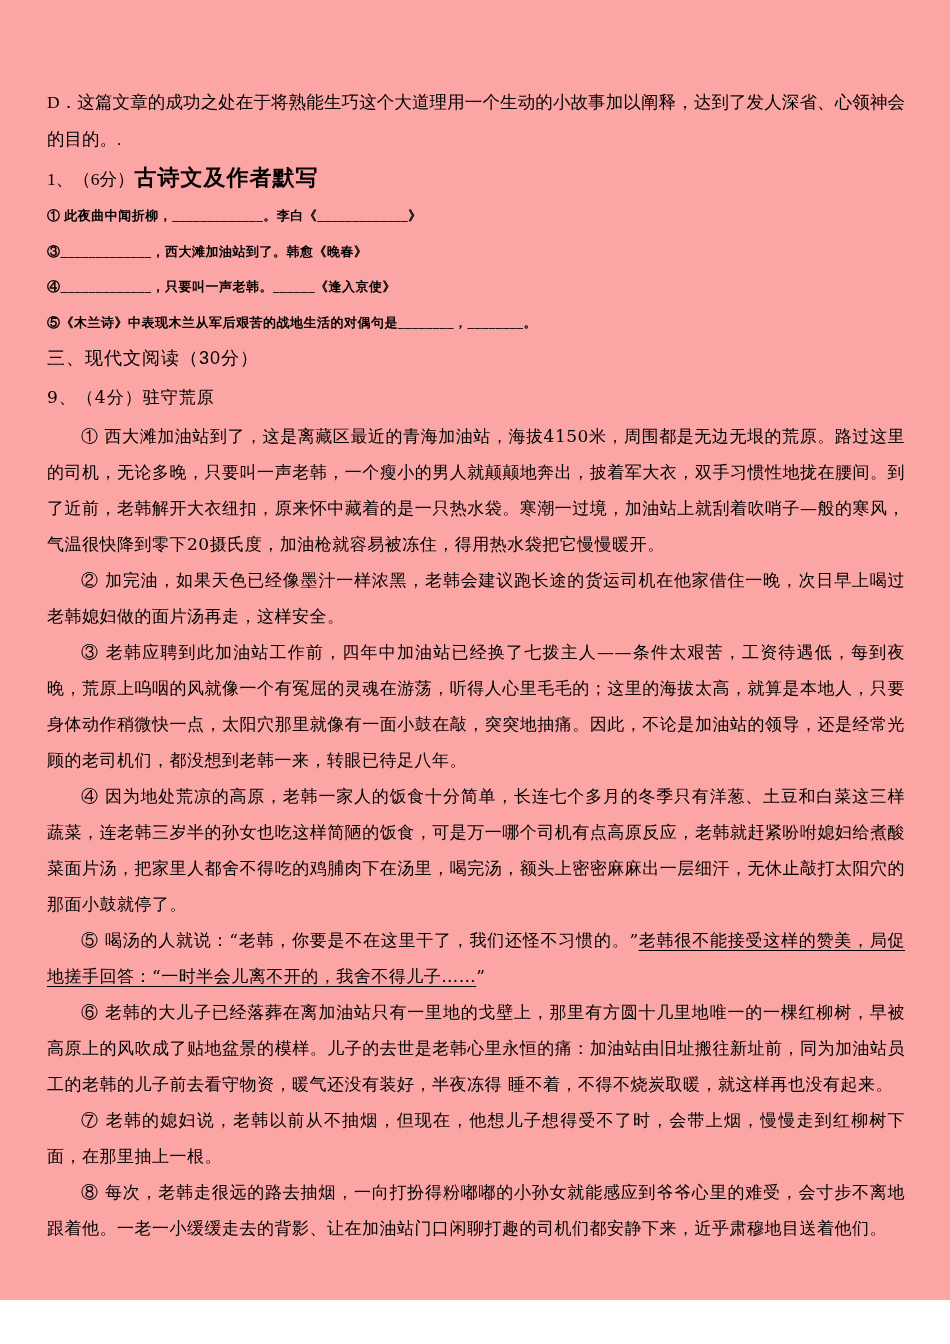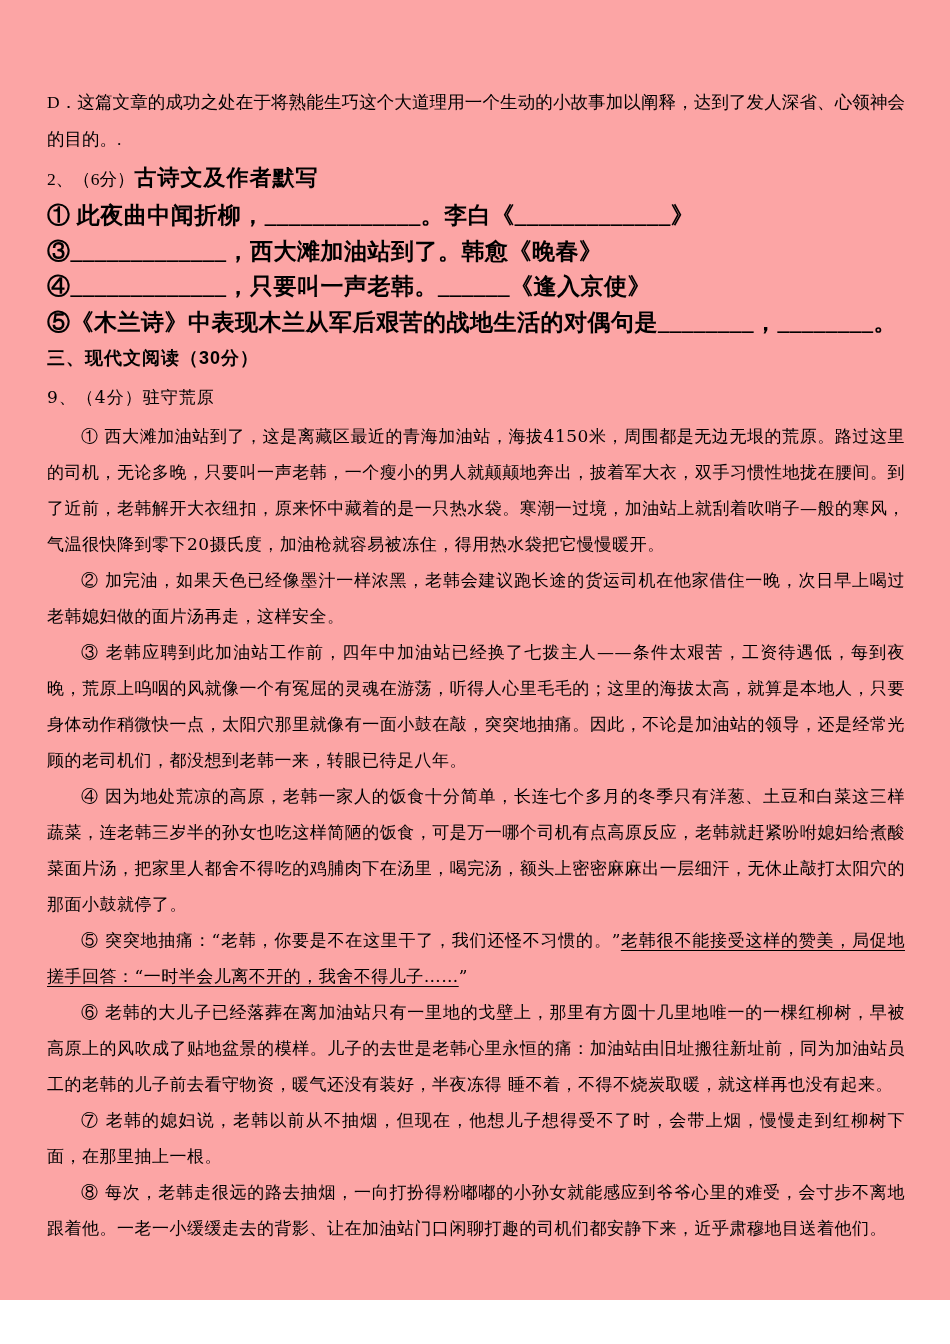--- a/index.html
+++ b/index.html
@@ -26,27 +26,27 @@
   }
   .q8-header .num { font-weight:normal; }
   .q8-header .ttl {
     font-family:"Liberation Sans", sans-serif;
     font-weight:bold; font-size:22px;
     letter-spacing:1px;
   }
   .q8-item {
     font-family:"Liberation Serif", serif;
     font-weight:bold;
-    font-size:23px; line-height:35.5px;
+    font-size:13px; line-height:35.5px;
     letter-spacing:0.5px;
     white-space:nowrap;
   }
   .sec3-header {
     font-family:"Liberation Sans", sans-serif;
-    font-weight:bold;
+    font-weight:normal;
     font-size:18px; line-height:31px;
     margin-top:3px;
     letter-spacing:1px;
   }
   
   .q9-title {
     font-family:"DejaVu Serif", serif;
     font-size:17px; line-height:27px;
     margin-top:10px;
     letter-spacing:1px;
@@ -65,21 +65,21 @@
   }
 </style>
 </head>
 <body>
 
 <div class="page">
 
   <div class="opt-d">D．这篇文章的成功之处在于将熟能生巧这个大道理用一个生动的小故事加以阐释，达到了发人深省、心领神会的目的。.</div>
 
   <div class="q8-header">
-    <span class="num">2、（6分）</span><span class="ttl">古诗文及作者默写</span>
+    <span class="num">1、（6分）</span><span class="ttl">古诗文及作者默写</span>
   </div>
 
   <div class="q8-items">
     <div class="q8-item">① 此夜曲中闻折柳，_____________。李白《_____________》</div>
     <div class="q8-item">③_____________，西大滩加油站到了。韩愈《晚春》</div>
     <div class="q8-item">④_____________，只要叫一声老韩。______《逢入京使》</div>
     <div class="q8-item">⑤《木兰诗》中表现木兰从军后艰苦的战地生活的对偶句是________，________。</div>
   </div>
 
   <div class="sec3-header">三、现代文阅读（30分）</div>
@@ -87,20 +87,20 @@
   <div class="q9-title">
     <span>9、（4分）</span><span>驻守荒原</span>
   </div>
 
   <div class="passage">
     <div class="para">① 西大滩加油站到了，这是离藏区最近的青海加油站，海拔4150米，周围都是无边无垠的荒原。路过这里的司机，无论多晚，只要叫一声老韩，一个瘦小的男人就颠颠地奔出，披着军大衣，双手习惯性地拢在腰间。到了近前，老韩解开大衣纽扣，原来怀中藏着的是一只热水袋。寒潮一过境，加油站上就刮着吹哨子—般的寒风，气温很快降到零下20摄氏度，加油枪就容易被冻住，得用热水袋把它慢慢暖开。</div>
     <div class="para">② 加完油，如果天色已经像墨汁一样浓黑，老韩会建议跑长途的货运司机在他家借住一晚，次日早上喝过老韩媳妇做的面片汤再走，这样安全。</div>
     <div class="para">③ 老韩应聘到此加油站工作前，四年中加油站已经换了七拨主人——条件太艰苦，工资待遇低，每到夜晚，荒原上呜咽的风就像一个有冤屈的灵魂在游荡，听得人心里毛毛的；这里的海拔太高，就算是本地人，只要身体动作稍微快一点，太阳穴那里就像有一面小鼓在敲，突突地抽痛。因此，不论是加油站的领导，还是经常光顾的老司机们，都没想到老韩一来，转眼已待足八年。</div>
     <div class="para">④ 因为地处荒凉的高原，老韩一家人的饭食十分简单，长连七个多月的冬季只有洋葱、土豆和白菜这三样蔬菜，连老韩三岁半的孙女也吃这样简陋的饭食，可是万一哪个司机有点高原反应，老韩就赶紧吩咐媳妇给煮酸菜面片汤，把家里人都舍不得吃的鸡脯肉下在汤里，喝完汤，额头上密密麻麻出一层细汗，无休止敲打太阳穴的那面小鼓就停了。</div>
     <div class="para">
-      <span>⑤ 突突地抽痛：“老韩，你要是不在这里干了，我们还怪不习惯的。”</span><span class="u">老韩很不能接受这样的赞美，局促地搓手回答：“一时半会儿离不开的，我舍不得儿子……</span><span>”</span>
+      <span>⑤ 喝汤的人就说：“老韩，你要是不在这里干了，我们还怪不习惯的。”</span><span class="u">老韩很不能接受这样的赞美，局促地搓手回答：“一时半会儿离不开的，我舍不得儿子……</span><span>”</span>
     </div>
     <div class="para">⑥ 老韩的大儿子已经落葬在离加油站只有一里地的戈壁上，那里有方圆十几里地唯一的一棵红柳树，早被高原上的风吹成了贴地盆景的模样。儿子的去世是老韩心里永恒的痛：加油站由旧址搬往新址前，同为加油站员工的老韩的儿子前去看守物资，暖气还没有装好，半夜冻得 睡不着，不得不烧炭取暖，就这样再也没有起来。</div>
     <div class="para">⑦ 老韩的媳妇说，老韩以前从不抽烟，但现在，他想儿子想得受不了时，会带上烟，慢慢走到红柳树下面，在那里抽上一根。</div>
     <div class="para">⑧ 每次，老韩走很远的路去抽烟，一向打扮得粉嘟嘟的小孙女就能感应到爷爷心里的难受，会寸步不离地跟着他。一老一小缓缓走去的背影、让在加油站门口闲聊打趣的司机们都安静下来，近乎肃穆地目送着他们。</div>
   </div>
 
 </div>
 
 </body></html>

